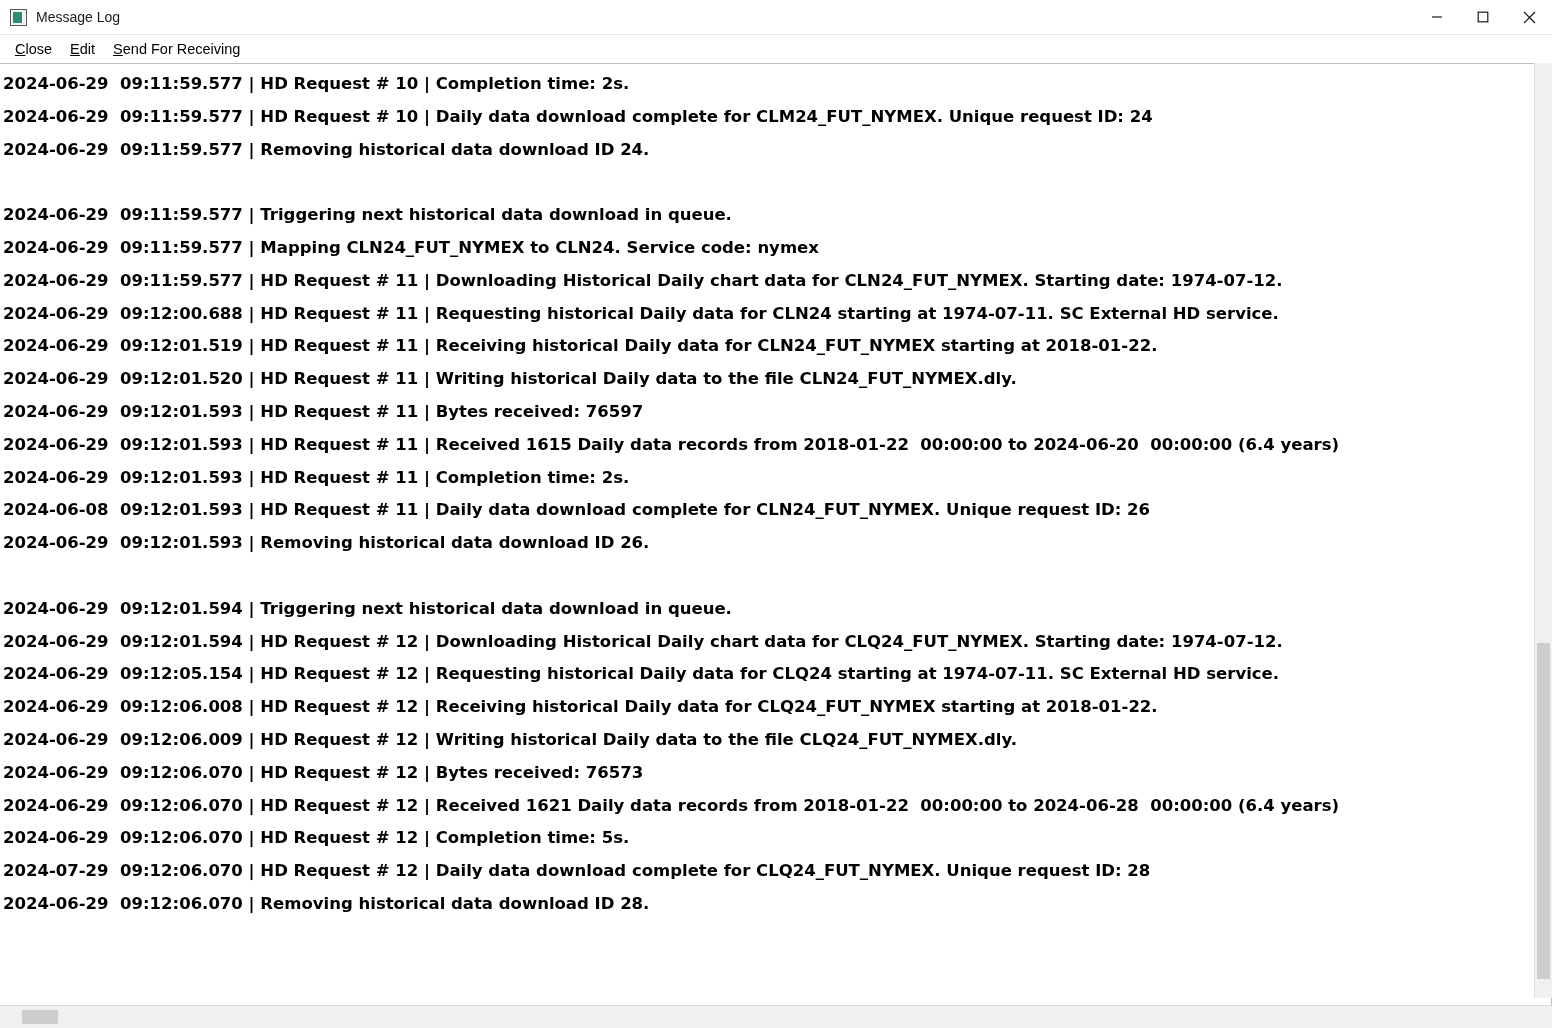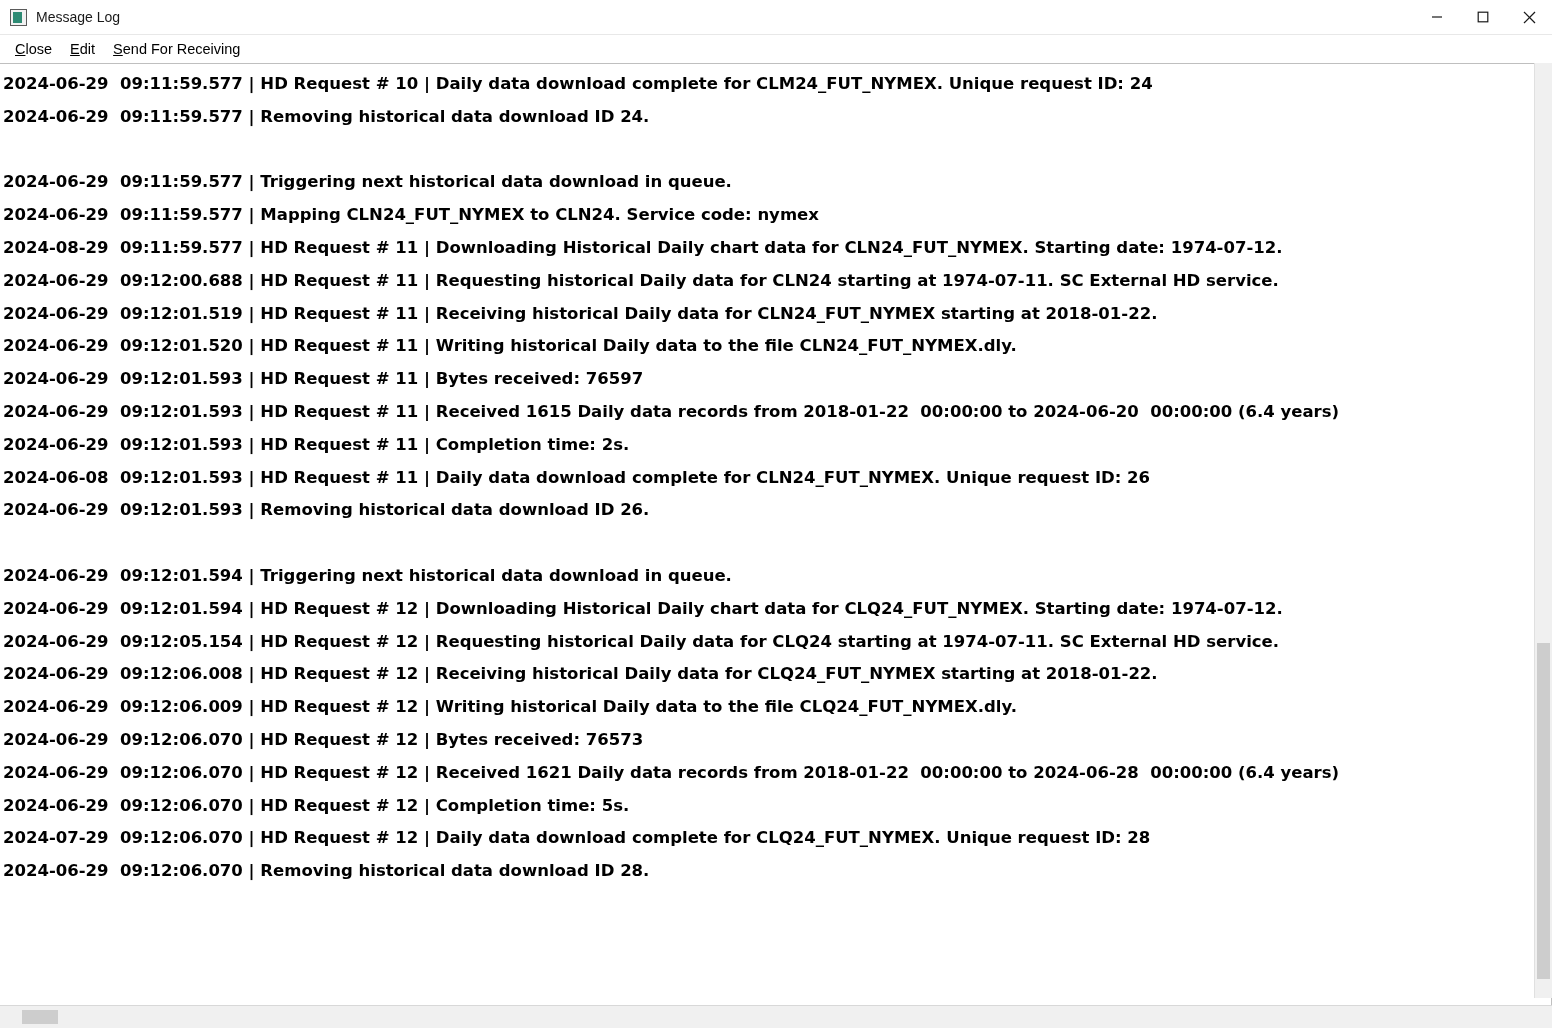--- a/index.html
+++ b/index.html
@@ -200,26 +200,27 @@
     <div class="menu-item">
       <span class="first-letter">E</span><span>dit</span>
     </div>
     <div class="menu-item">
       <span class="first-letter">S</span><span>end For Receiving</span>
     </div>
   </div>
 
   <div class="log-wrap">
     <div class="log-area" id="log-area">
+        <div class="log-line">2024-06-29  09:11:59.577 | HD Request # 10 | Completion time: 2s.</div>
         <div class="log-line">2024-06-29  09:11:59.577 | HD Request # 10 | Daily data download complete for CLM24_FUT_NYMEX. Unique request ID: 24</div>
         <div class="log-line">2024-06-29  09:11:59.577 | Removing historical data download ID 24.</div>
         <div class="log-line blank"> </div>
         <div class="log-line">2024-06-29  09:11:59.577 | Triggering next historical data download in queue.</div>
         <div class="log-line">2024-06-29  09:11:59.577 | Mapping CLN24_FUT_NYMEX to CLN24. Service code: nymex</div>
-        <div class="log-line">2024-08-29  09:11:59.577 | HD Request # 11 | Downloading Historical Daily chart data for CLN24_FUT_NYMEX. Starting date: 1974-07-12.</div>
+        <div class="log-line">2024-06-29  09:11:59.577 | HD Request # 11 | Downloading Historical Daily chart data for CLN24_FUT_NYMEX. Starting date: 1974-07-12.</div>
         <div class="log-line">2024-06-29  09:12:00.688 | HD Request # 11 | Requesting historical Daily data for CLN24 starting at 1974-07-11. SC External HD service.</div>
         <div class="log-line">2024-06-29  09:12:01.519 | HD Request # 11 | Receiving historical Daily data for CLN24_FUT_NYMEX starting at 2018-01-22.</div>
         <div class="log-line">2024-06-29  09:12:01.520 | HD Request # 11 | Writing historical Daily data to the file CLN24_FUT_NYMEX.dly.</div>
         <div class="log-line">2024-06-29  09:12:01.593 | HD Request # 11 | Bytes received: 76597</div>
         <div class="log-line">2024-06-29  09:12:01.593 | HD Request # 11 | Received 1615 Daily data records from 2018-01-22  00:00:00 to 2024-06-20  00:00:00 (6.4 years)</div>
         <div class="log-line">2024-06-29  09:12:01.593 | HD Request # 11 | Completion time: 2s.</div>
         <div class="log-line">2024-06-08  09:12:01.593 | HD Request # 11 | Daily data download complete for CLN24_FUT_NYMEX. Unique request ID: 26</div>
         <div class="log-line">2024-06-29  09:12:01.593 | Removing historical data download ID 26.</div>
         <div class="log-line blank"> </div>
         <div class="log-line">2024-06-29  09:12:01.594 | Triggering next historical data download in queue.</div>

